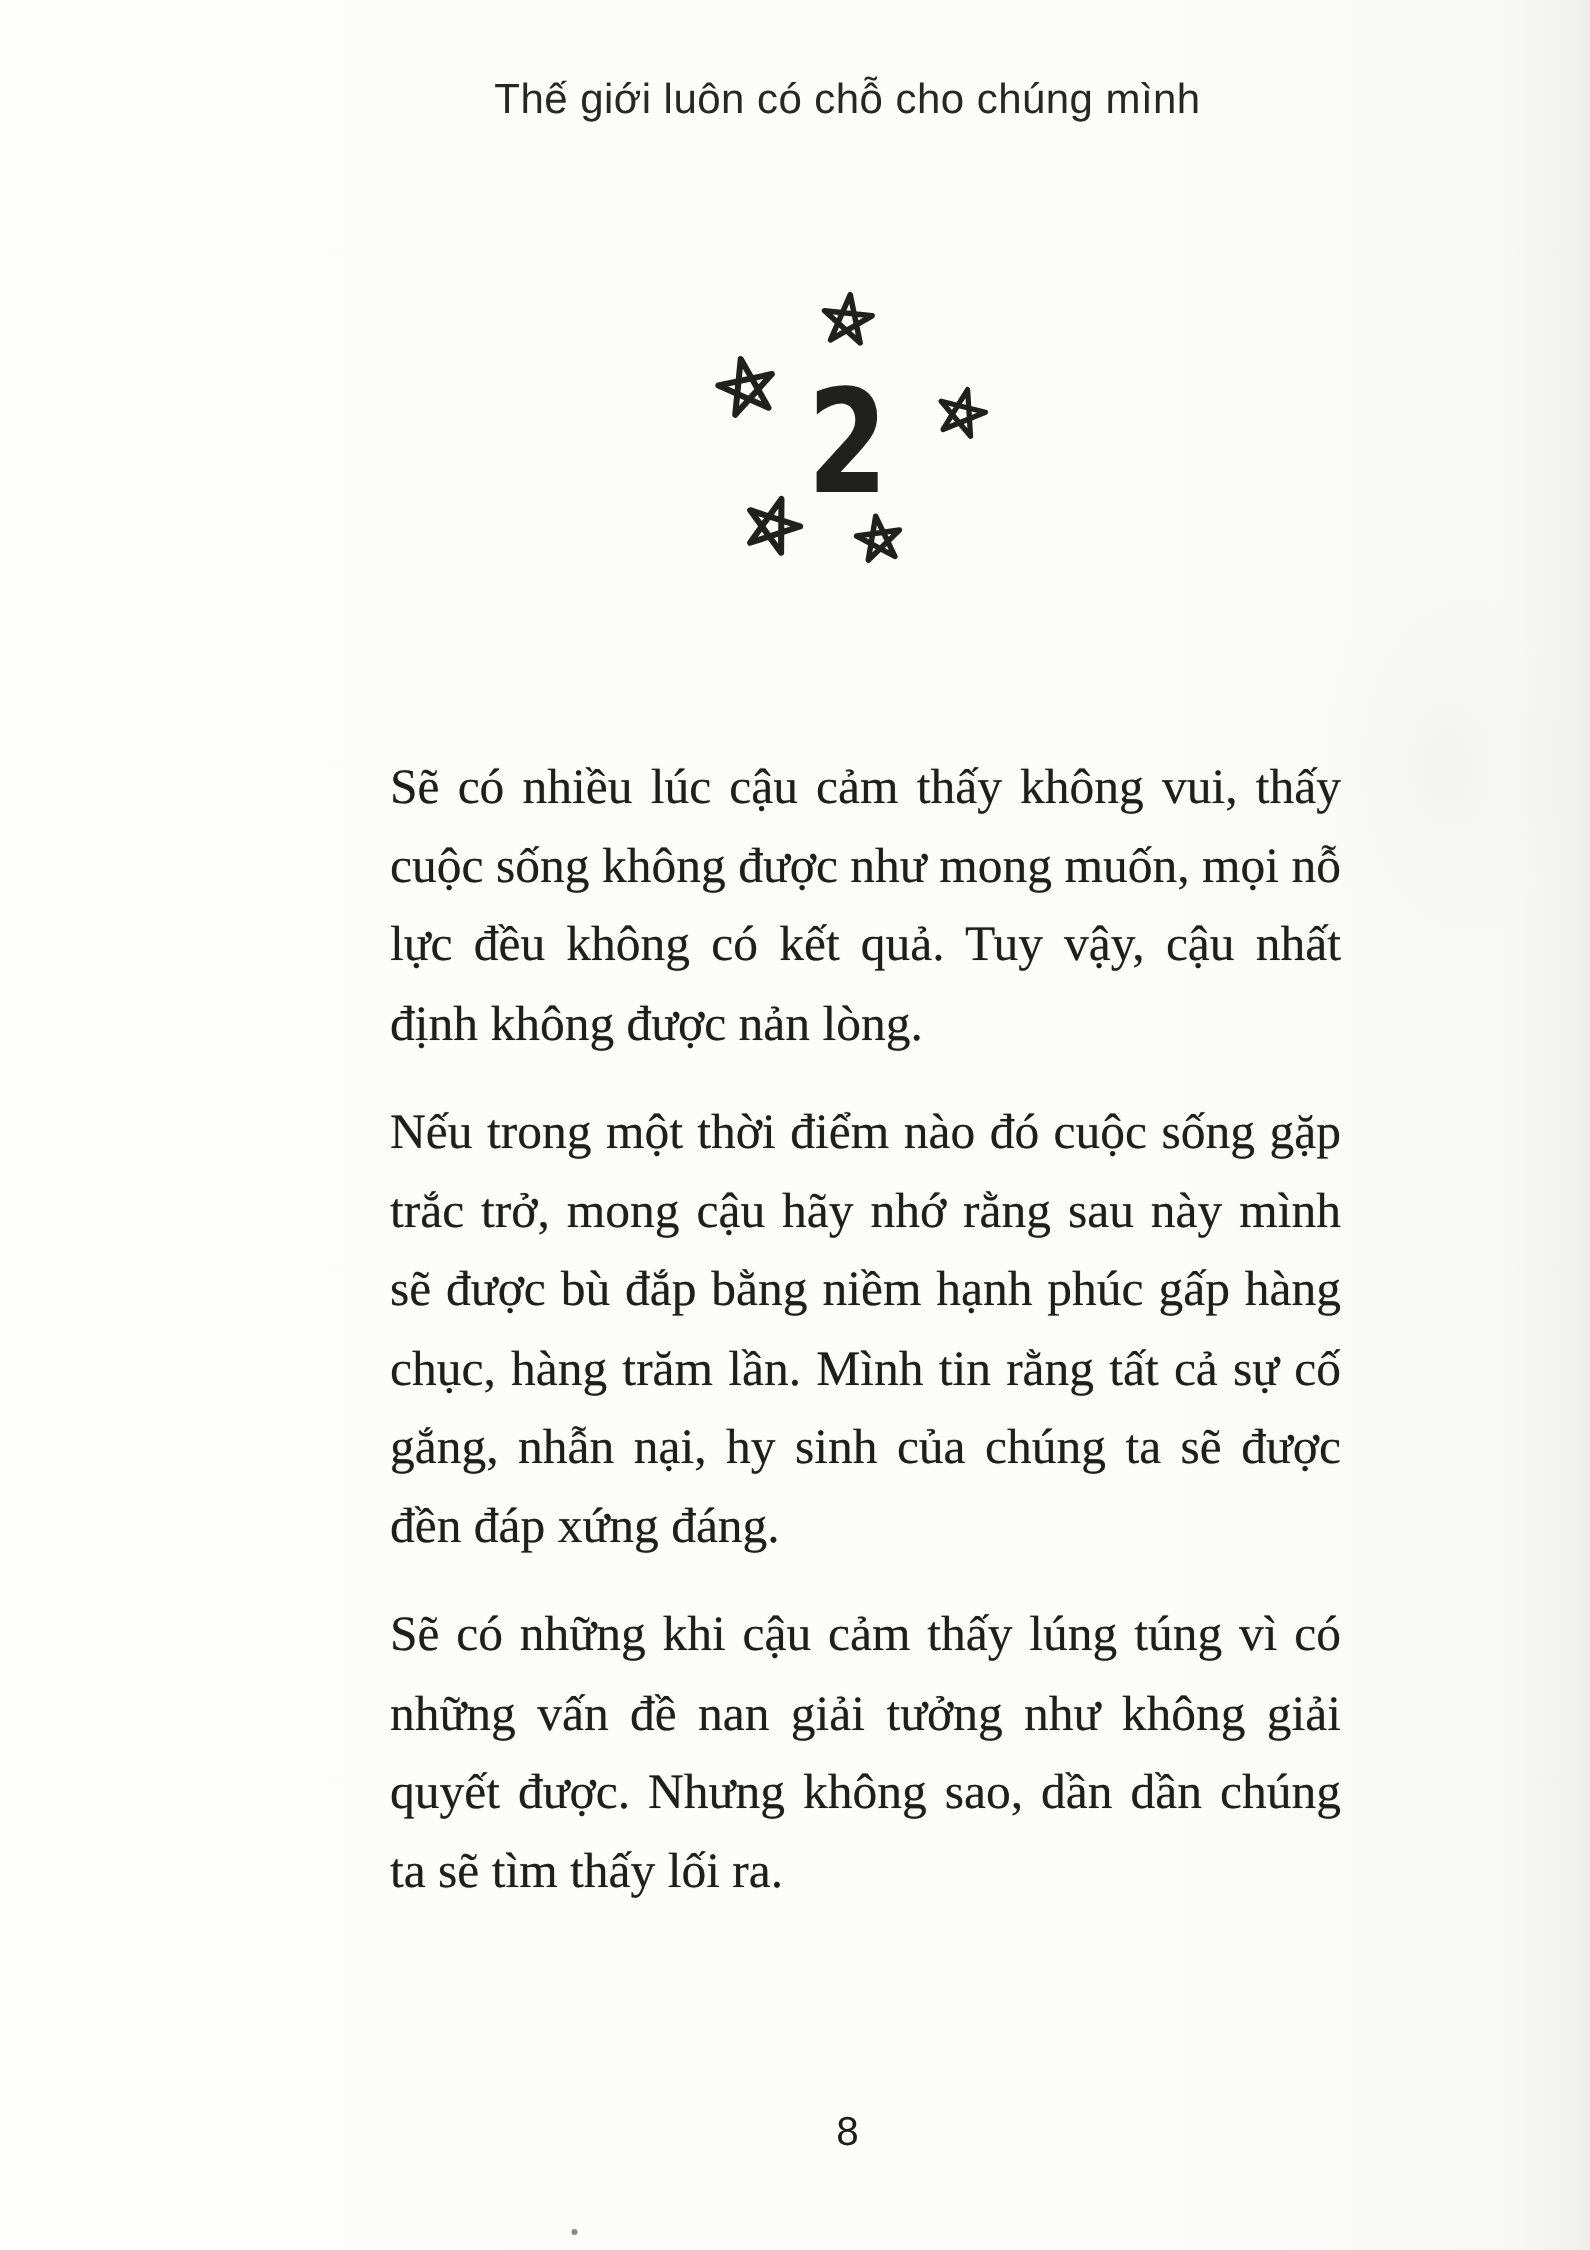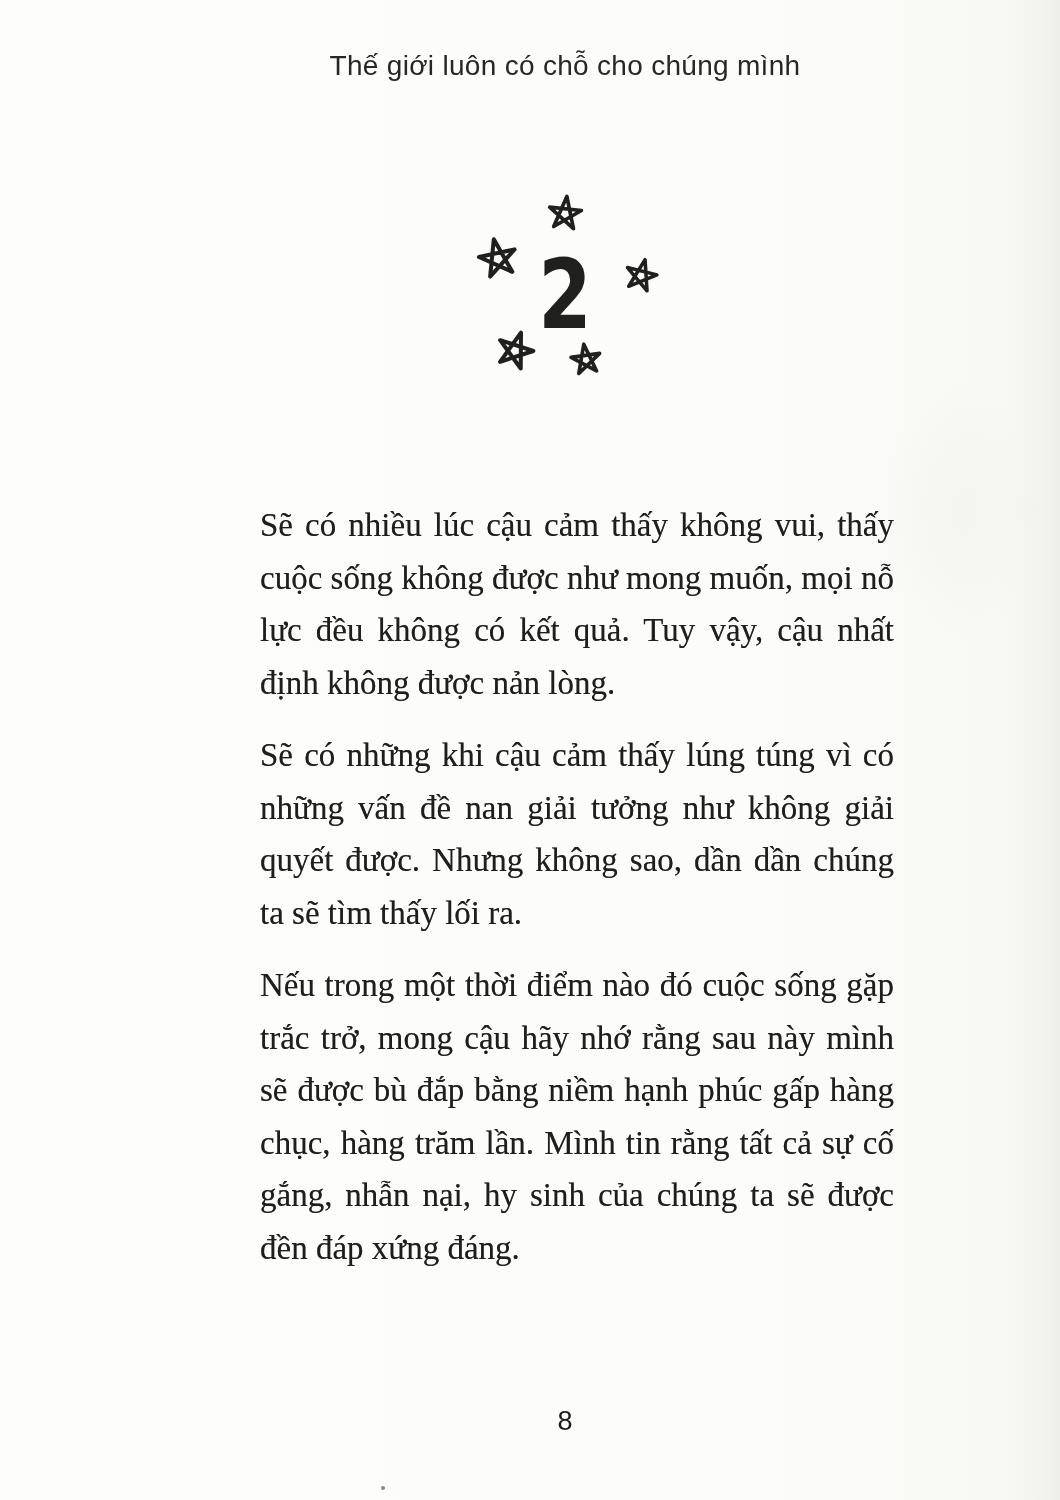--- a/index.html
+++ b/index.html
@@ -133,22 +133,22 @@
     <span class="star star-bottom-right">
       <svg viewBox="0 0 50 50">
         <path d="M25 4 L36.8 41.2 L6 18.8 L44 18.8 L13.2 41.2 Z" fill="none" stroke="#20201f" stroke-width="4.8" stroke-linecap="round" stroke-linejoin="round"></path>
       </svg>
     </span>
     <div class="chapter-number">2</div>
   </div>
 
   <div class="body-text">
     <p>Sẽ có nhiều lúc cậu cảm thấy không vui, thấy cuộc sống không được như mong muốn, mọi nỗ lực đều không có kết quả. Tuy vậy, cậu nhất định không được nản lòng.</p>
+    <p>Nếu trong một thời điểm nào đó cuộc sống gặp trắc trở, mong cậu hãy nhớ rằng sau này mình sẽ được bù đắp bằng niềm hạnh phúc gấp hàng chục, hàng trăm lần. Mình tin rằng tất cả sự cố gắng, nhẫn nại, hy sinh của chúng ta sẽ được đền đáp xứng đáng.</p>
     <p>Sẽ có những khi cậu cảm thấy lúng túng vì có những vấn đề nan giải tưởng như không giải quyết được. Nhưng không sao, dần dần chúng ta sẽ tìm thấy lối ra.</p>
-    <p>Nếu trong một thời điểm nào đó cuộc sống gặp trắc trở, mong cậu hãy nhớ rằng sau này mình sẽ được bù đắp bằng niềm hạnh phúc gấp hàng chục, hàng trăm lần. Mình tin rằng tất cả sự cố gắng, nhẫn nại, hy sinh của chúng ta sẽ được đền đáp xứng đáng.</p>
   </div>
 
   <div class="page-number">8</div>
 
   <div class="scan-band"></div>
   <div class="scan-blotch"></div>
   <div class="scan-speck"></div>
 
 </div>
 

